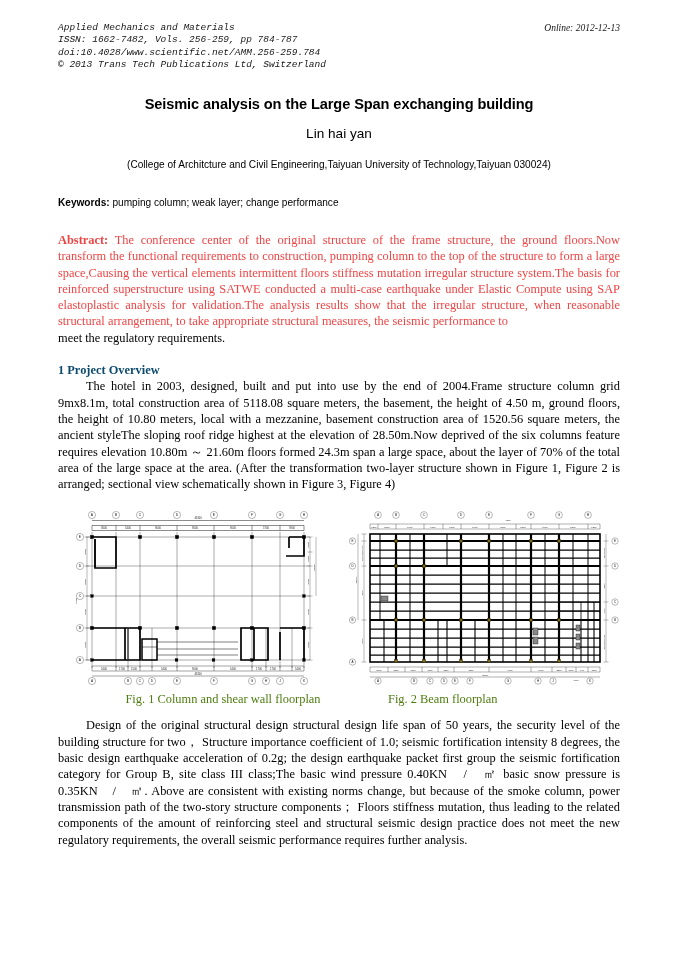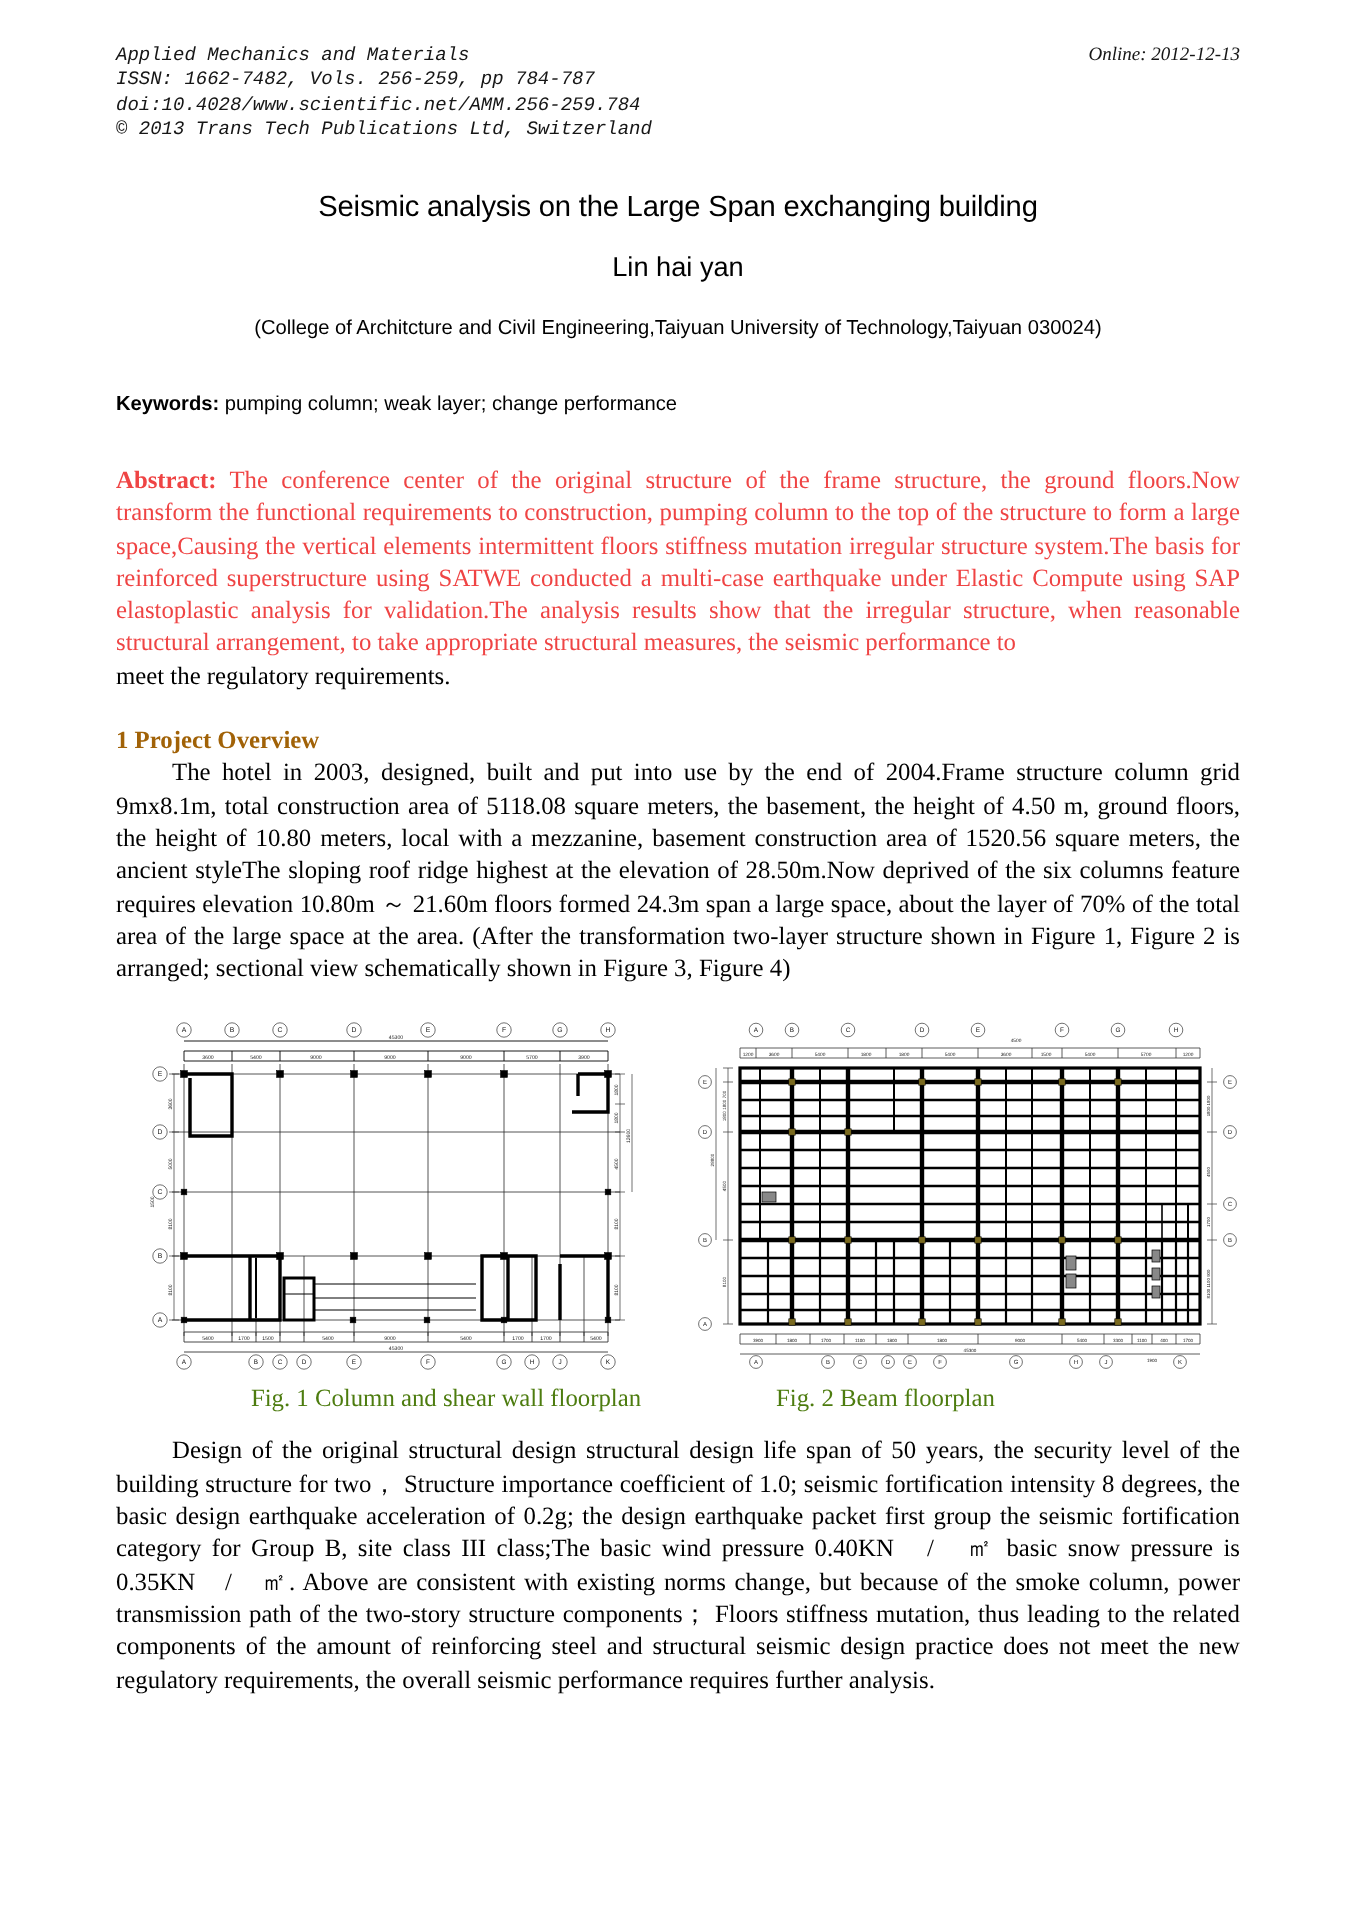--- a/index.html
+++ b/index.html
@@ -52,21 +52,21 @@
     line-height: 12.4px;
     color: #161616;
     white-space: nowrap;
   }
 
   
   .title {
     margin-top: 18px;
     text-align: center;
     font-family: "Liberation Sans", sans-serif;
-    font-weight: normal;
+    font-weight: bold;
     font-size: 14.6px;
     letter-spacing: -0.1px;
     color: #000;
   }
   .author {
     margin-top: 14px;
     text-align: center;
     font-family: "Liberation Sans", sans-serif;
     font-size: 13.6px;
     color: #000000;
@@ -106,21 +106,21 @@
     text-align: left;
     color: #000;
   }
 
   .section-head {
     margin-top: 16px;
     font-family: "Liberation Serif", serif;
     font-weight: bold;
     font-size: 12.4px;
     line-height: 16.3px;
-    color: #a16207;
+    color: #0c4a6e;
   }
 
   .para {
     font-family: "Liberation Serif", serif;
     font-size: 12.4px;
     line-height: 16.3px;
     text-align: justify;
     text-justify: inter-word;
     color: #000;
   }

